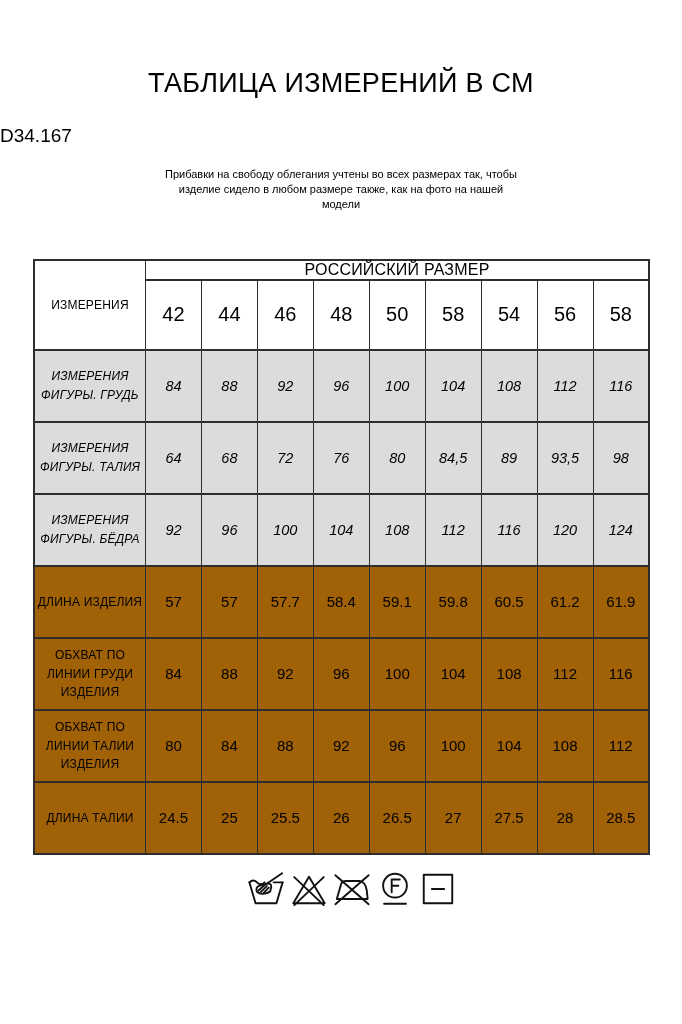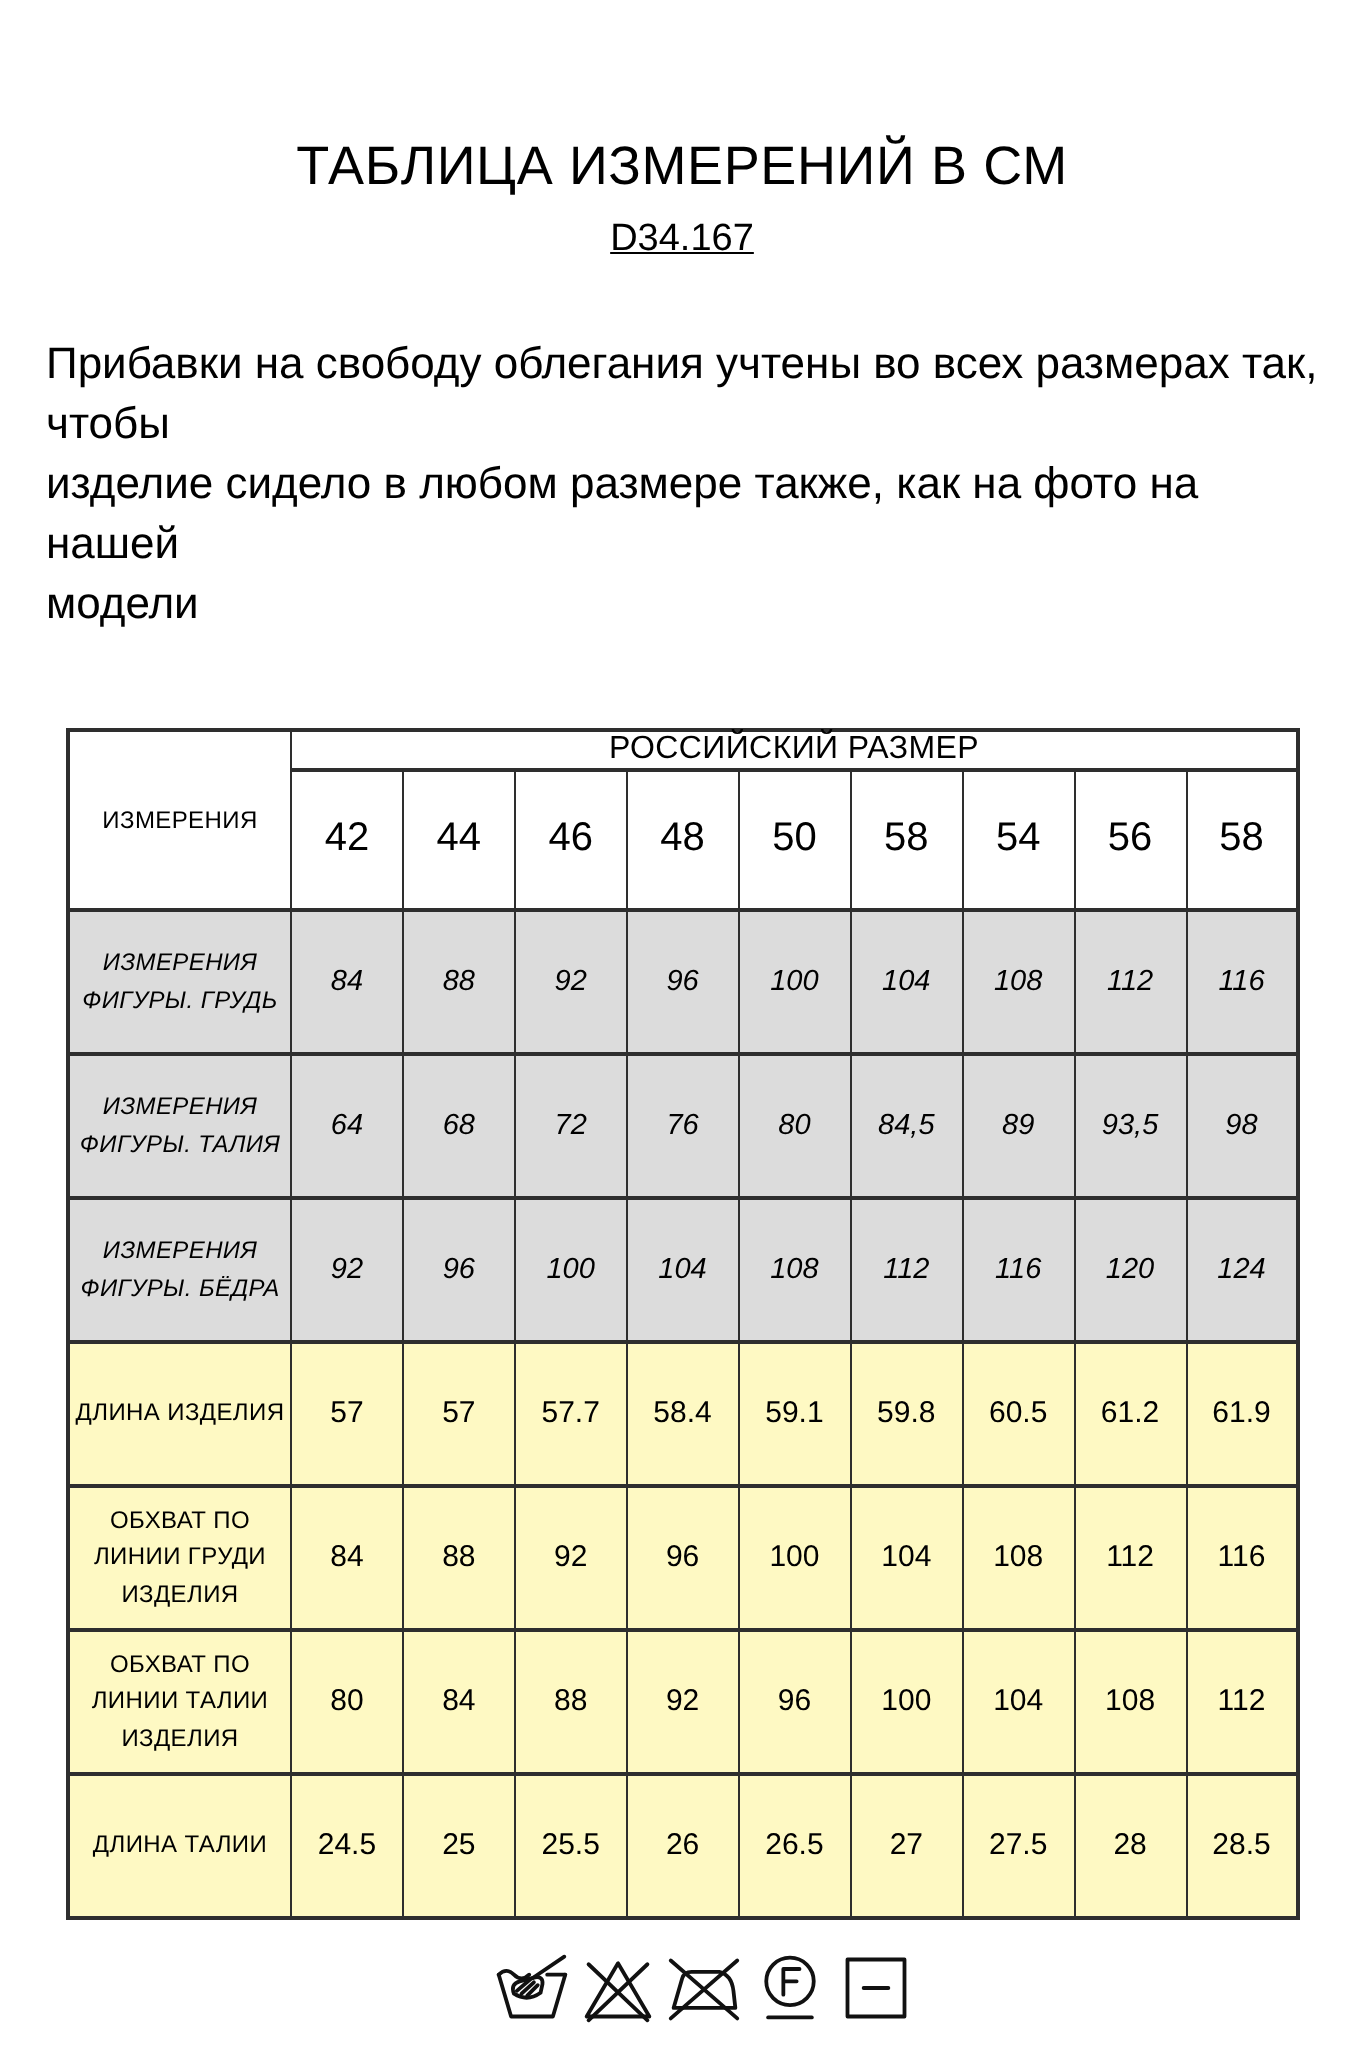--- a/index.html
+++ b/index.html
@@ -16,31 +16,29 @@
   }
   .page-title {
     margin: 0;
     padding-top: 68px;
     text-align: center;
     font-size: 27px;
     font-weight: 400;
     letter-spacing: 0.3px;
   }
   .article-code {
-    margin: 10px 0 0 0;
-    text-align: center;
+    margin: 26px 0 0 0;
     font-size: 19px;
     font-weight: 400;
-    text-decoration: underline;
   }
   .fit-note {
-    margin: 36px auto 0 auto;
+    margin: 20px auto 0 auto;
     width: 636px;
-    text-align: left;
-    font-size: 22px;
+    text-align: center;
+    font-size: 11px;
     line-height: 1.36;
     white-space: pre-line;
   }
   table.size-table {
     margin: 47px 0 0 33px;
     width: 617px;
     border-collapse: collapse;
     table-layout: fixed;
     border: 2px solid #2e2e2e;
   }
@@ -82,21 +80,21 @@
     font-size: 15px;
   }
   .row-figure {
     background: #dcdcdc;
     font-style: italic;
   }
   .row-figure .value-cell {
     font-size: 14.5px;
   }
   .row-plain {
-    background: #fef9c3;
+    background: #a16207;
   }
   .care-row {
     display: flex;
     justify-content: center;
     align-items: center;
     gap: 5px;
     margin-top: 15px;
     padding-left: 22px;
   }
   .care-icon {

